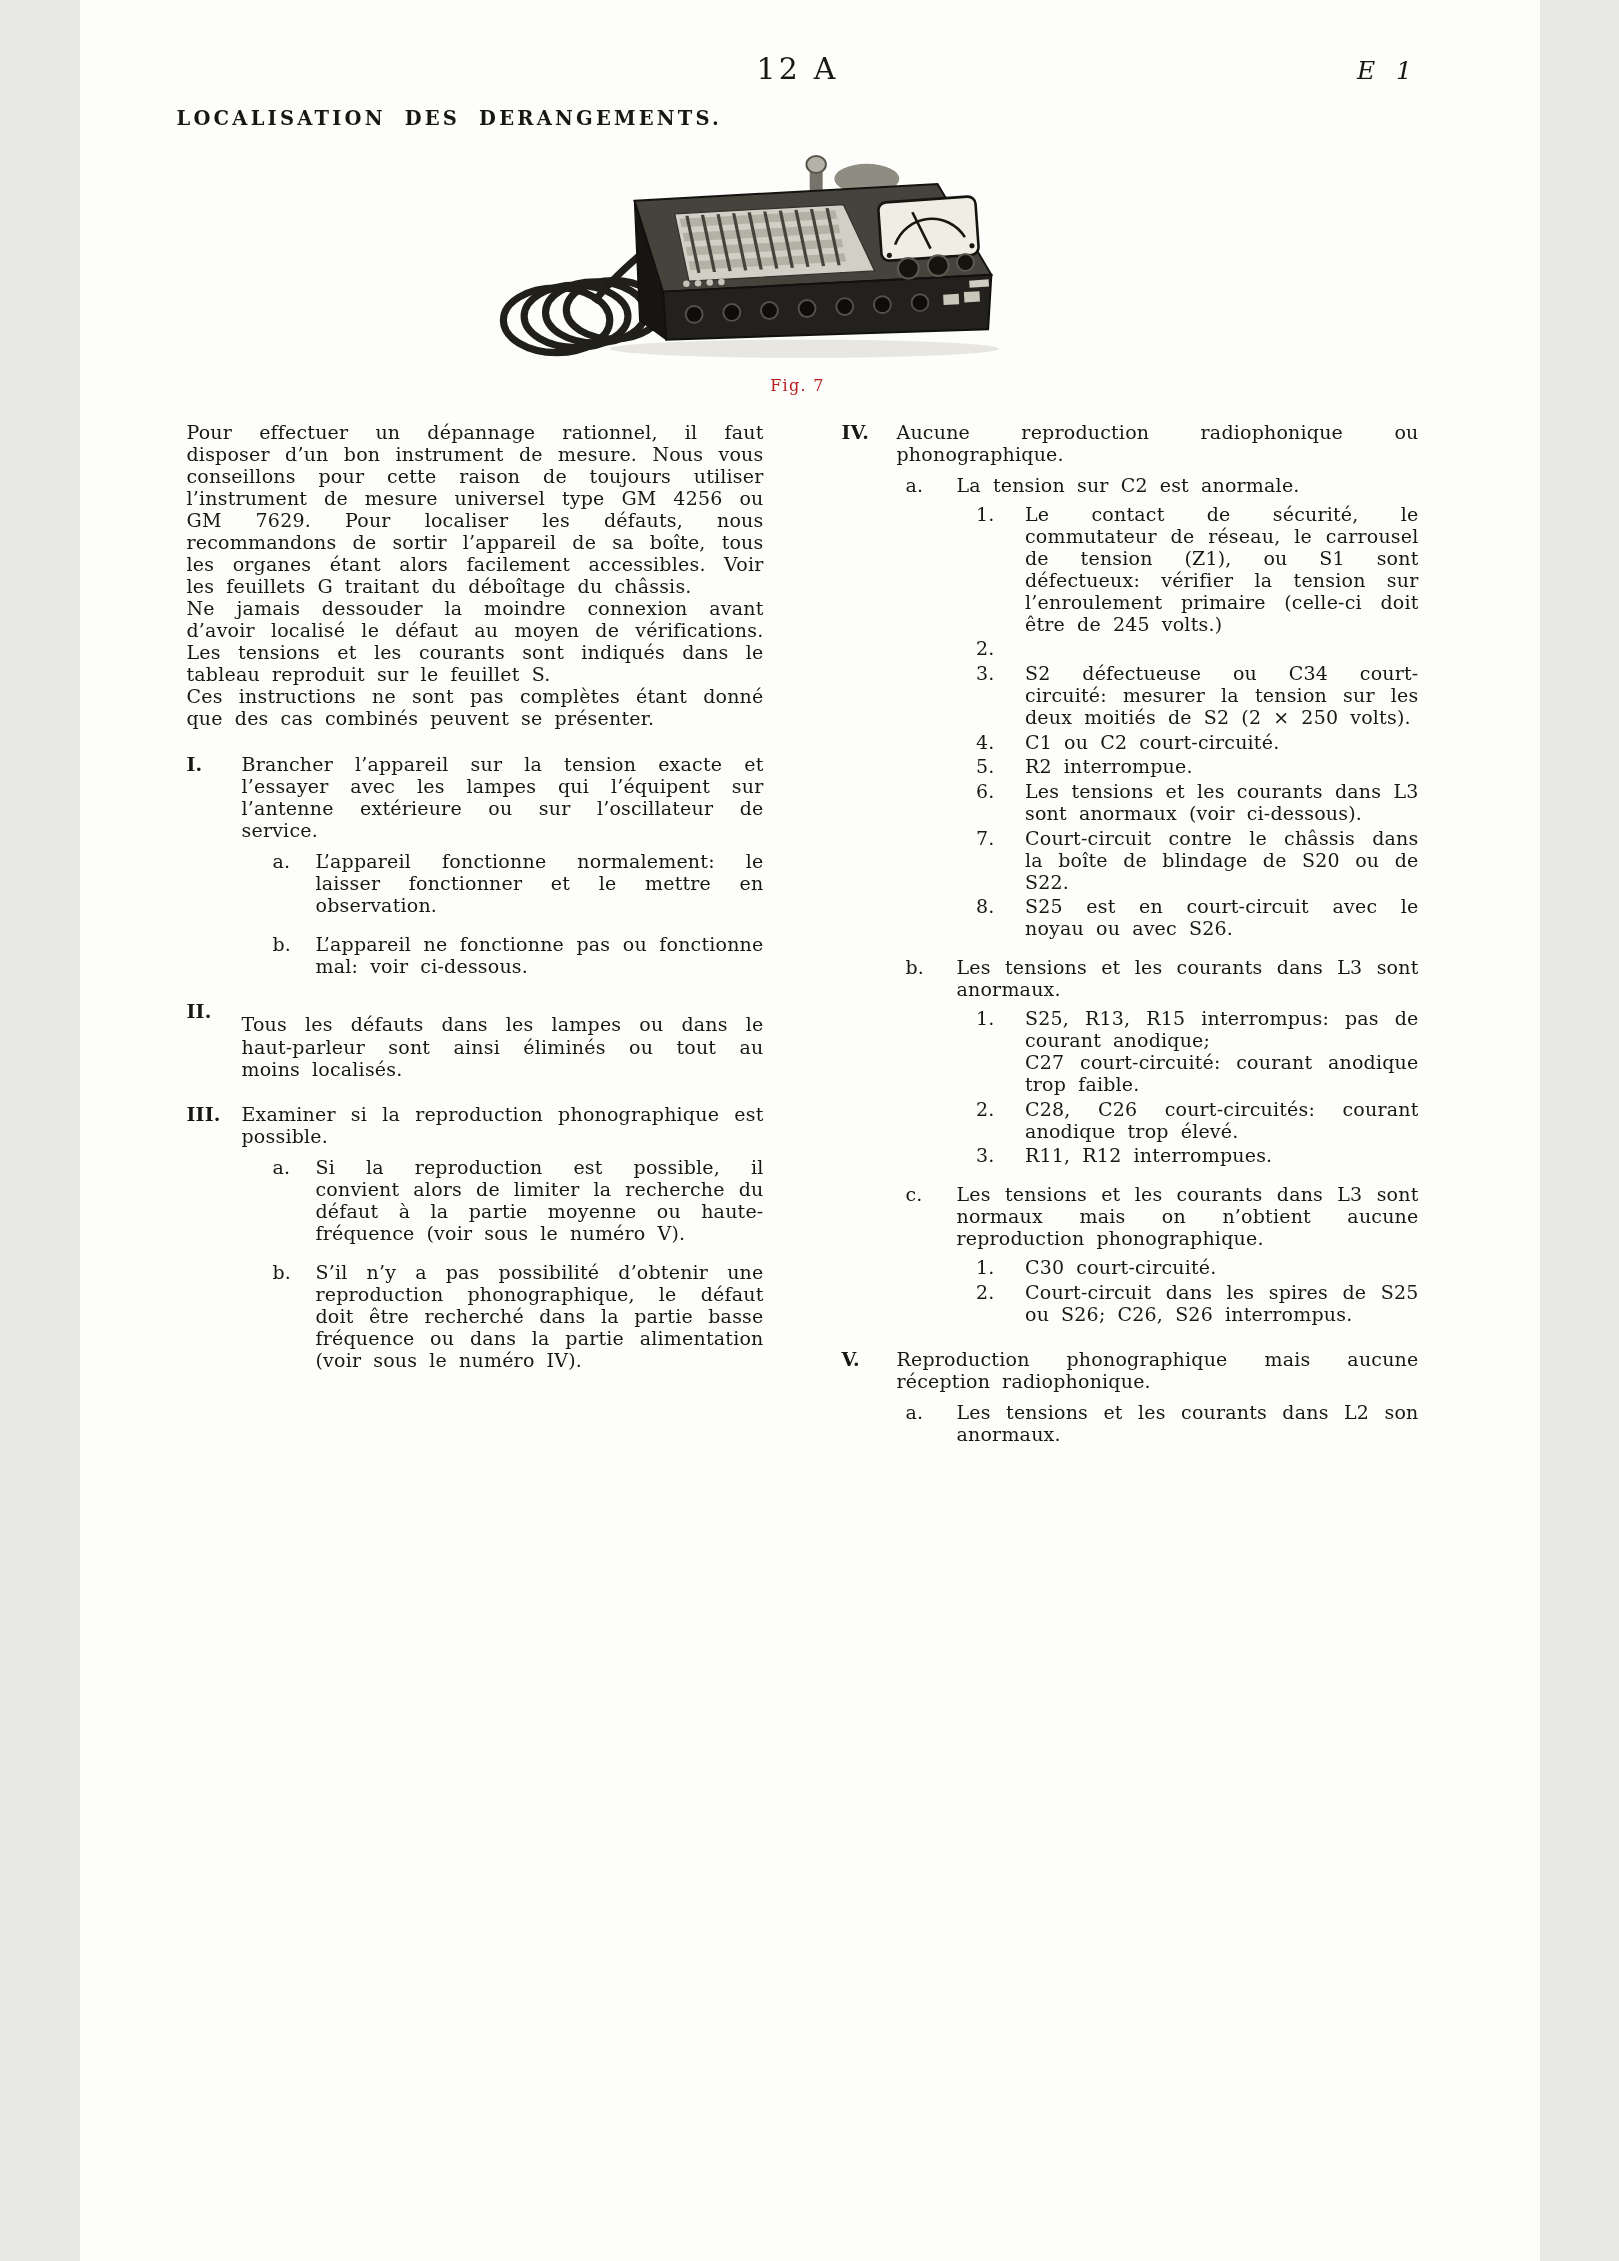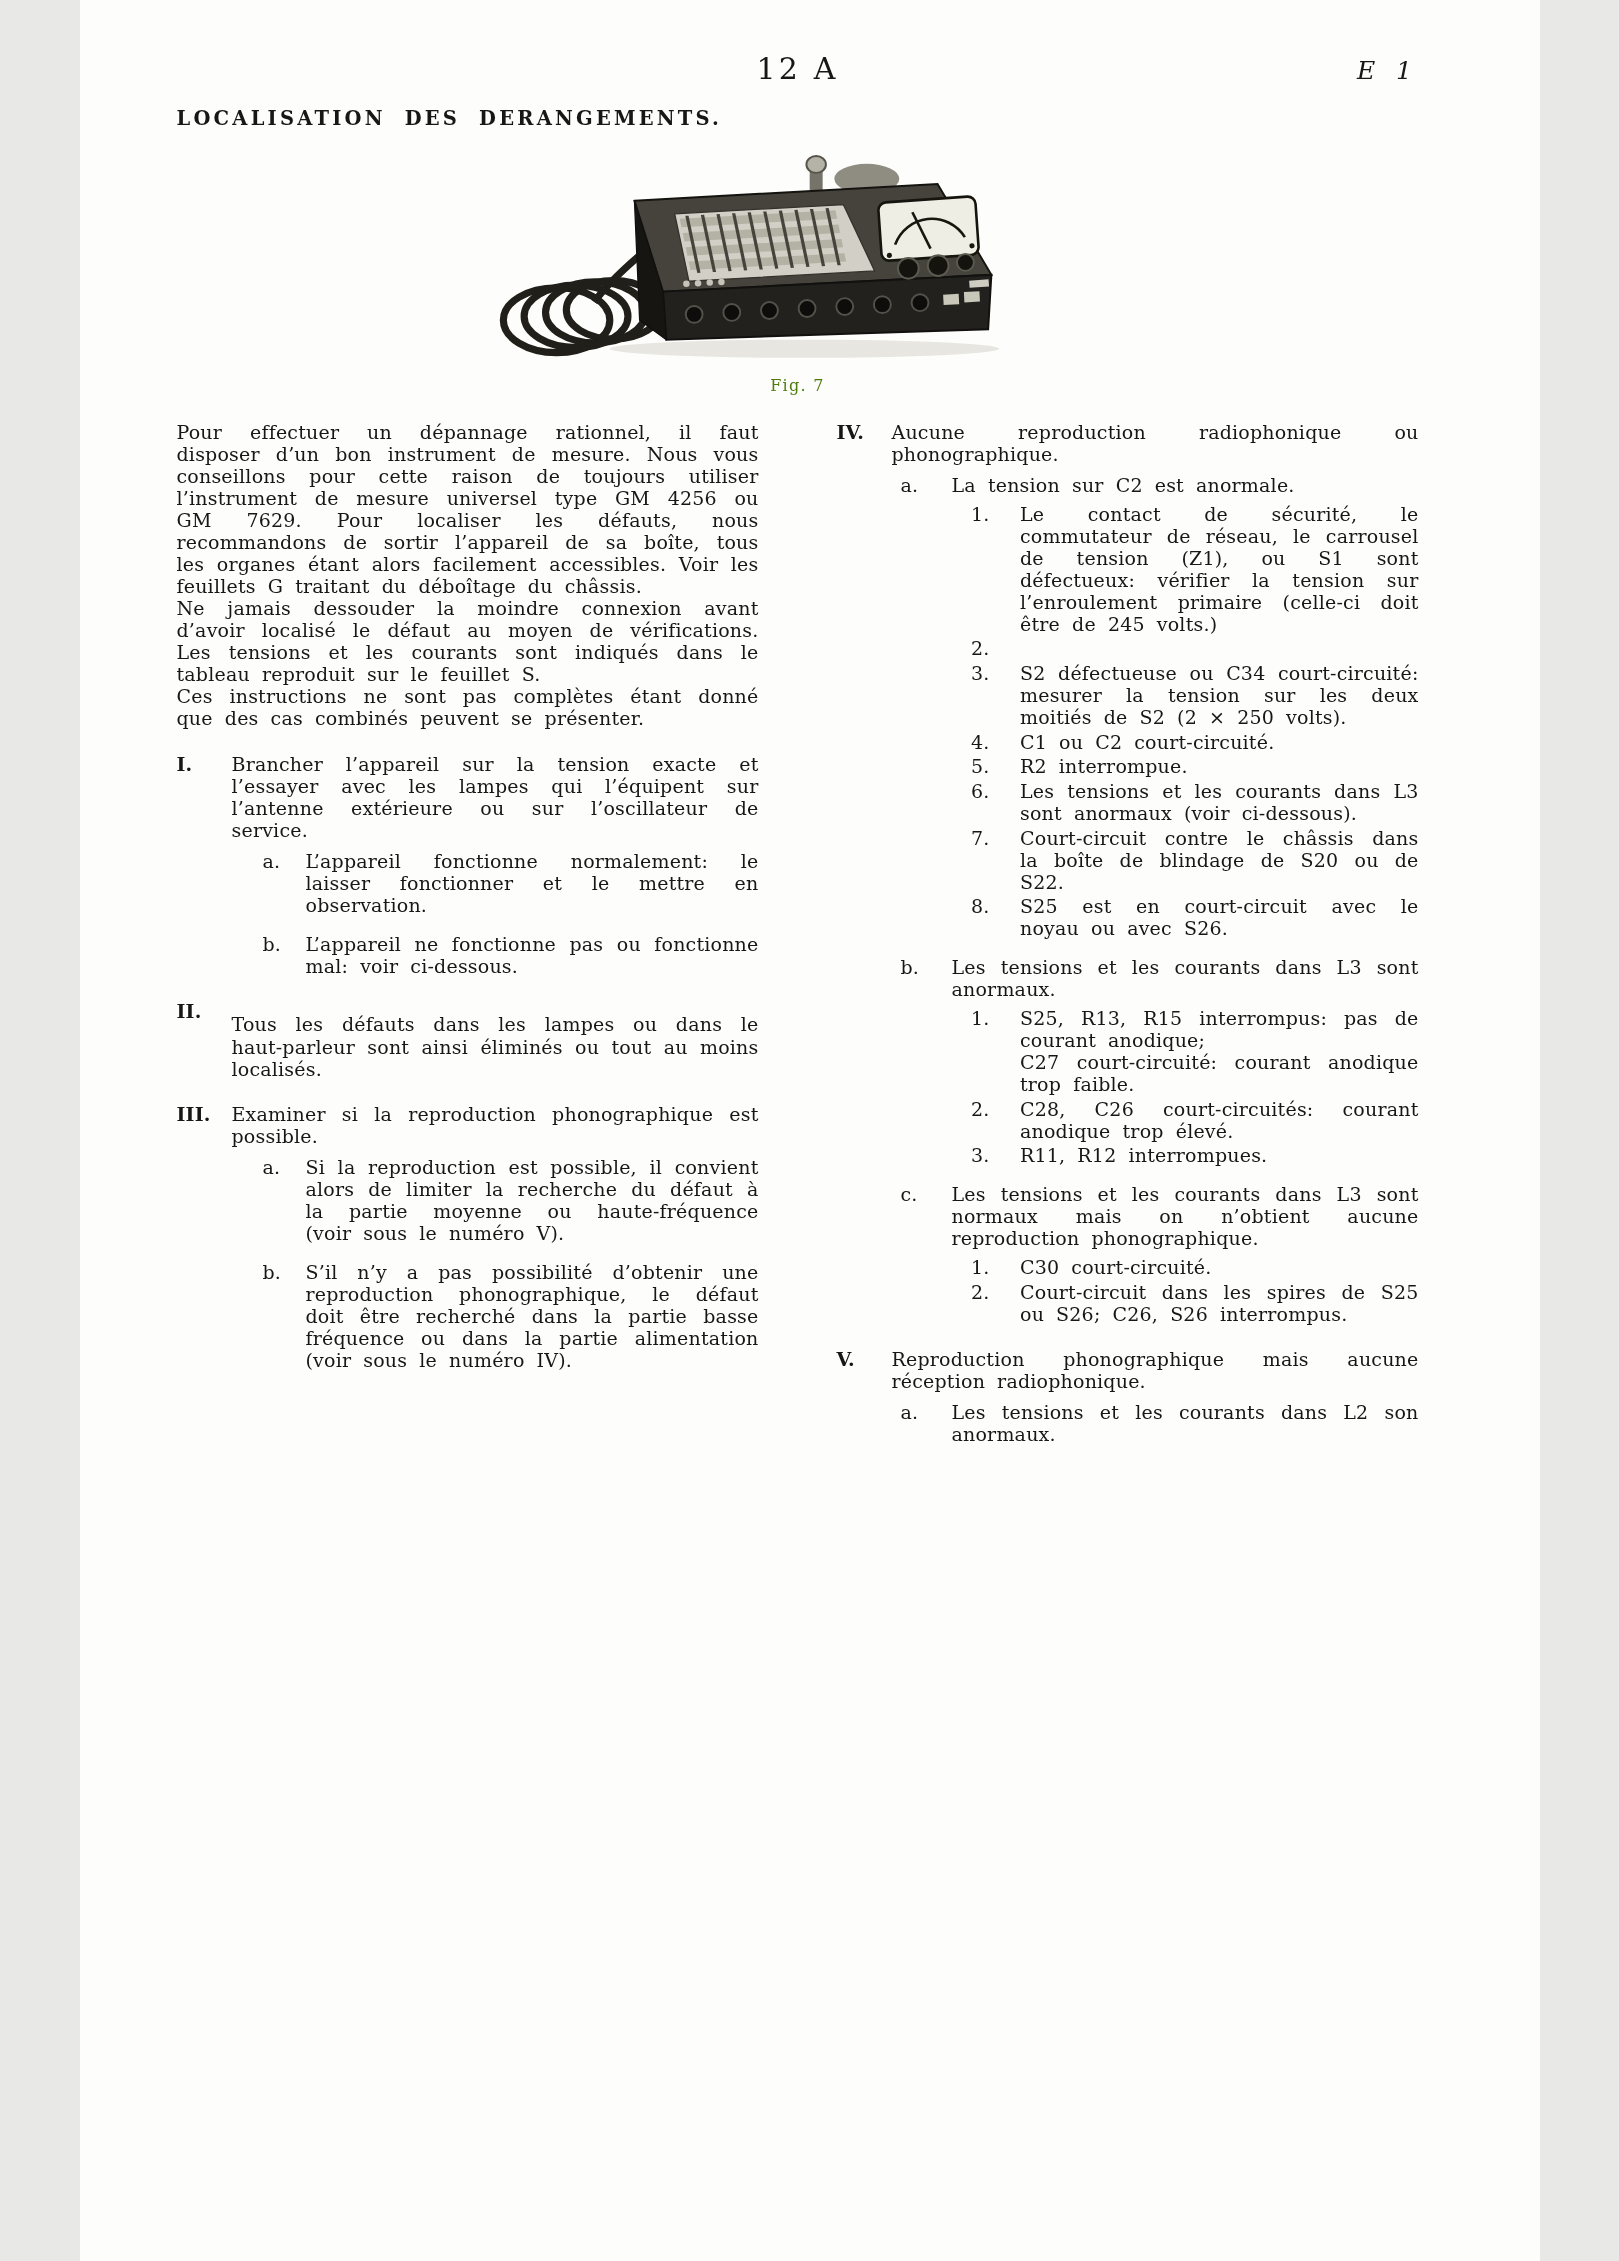--- a/index.html
+++ b/index.html
@@ -22,23 +22,23 @@
     margin: 14.3px 0 0 0;
     text-align: left;
     font-size: 19.5px;
     font-weight: bold;
     letter-spacing: 3.2px;
     word-spacing: 9px;
   }
   
   .fig { margin: 19.5px auto 0 auto; width: 649px; text-align: center; }
   .fig svg { display: block; margin: 0 auto; }
-  .figcap { margin-top: 5.2px; font-size: 16px; letter-spacing: 1.3px; color: #4d7c0f; }
+  .figcap { margin-top: 5.2px; font-size: 16px; letter-spacing: 1.3px; color: #b91c1c; }
   
-  .columns { display: flex; gap: 78px; margin-top: 26px; }
+  .columns { display: flex; gap: 78px; margin-top: 26px; margin-left: 10px; }
   .col { flex: 1; min-width: 0; font-size: 19px; line-height: 1.16; text-align: justify; word-spacing: 5.8px; letter-spacing: 0.2px; }
   .p { margin: 0; }
   .bold { font-weight: normal; }
   .sec { display: flex; align-items: flex-start; margin-top: 23.4px; }
   .rn { flex: 0 0 55px; font-weight: bold; }
   .sbody { flex: 1; min-width: 0; }
   .sec-para { margin-top: 13px; }
   .sub { display: flex; margin-top: 17px; }
   .sbody > .sub:first-of-type { margin-top: 9px; }
   .col-left .sub { padding-left: 31px; }

